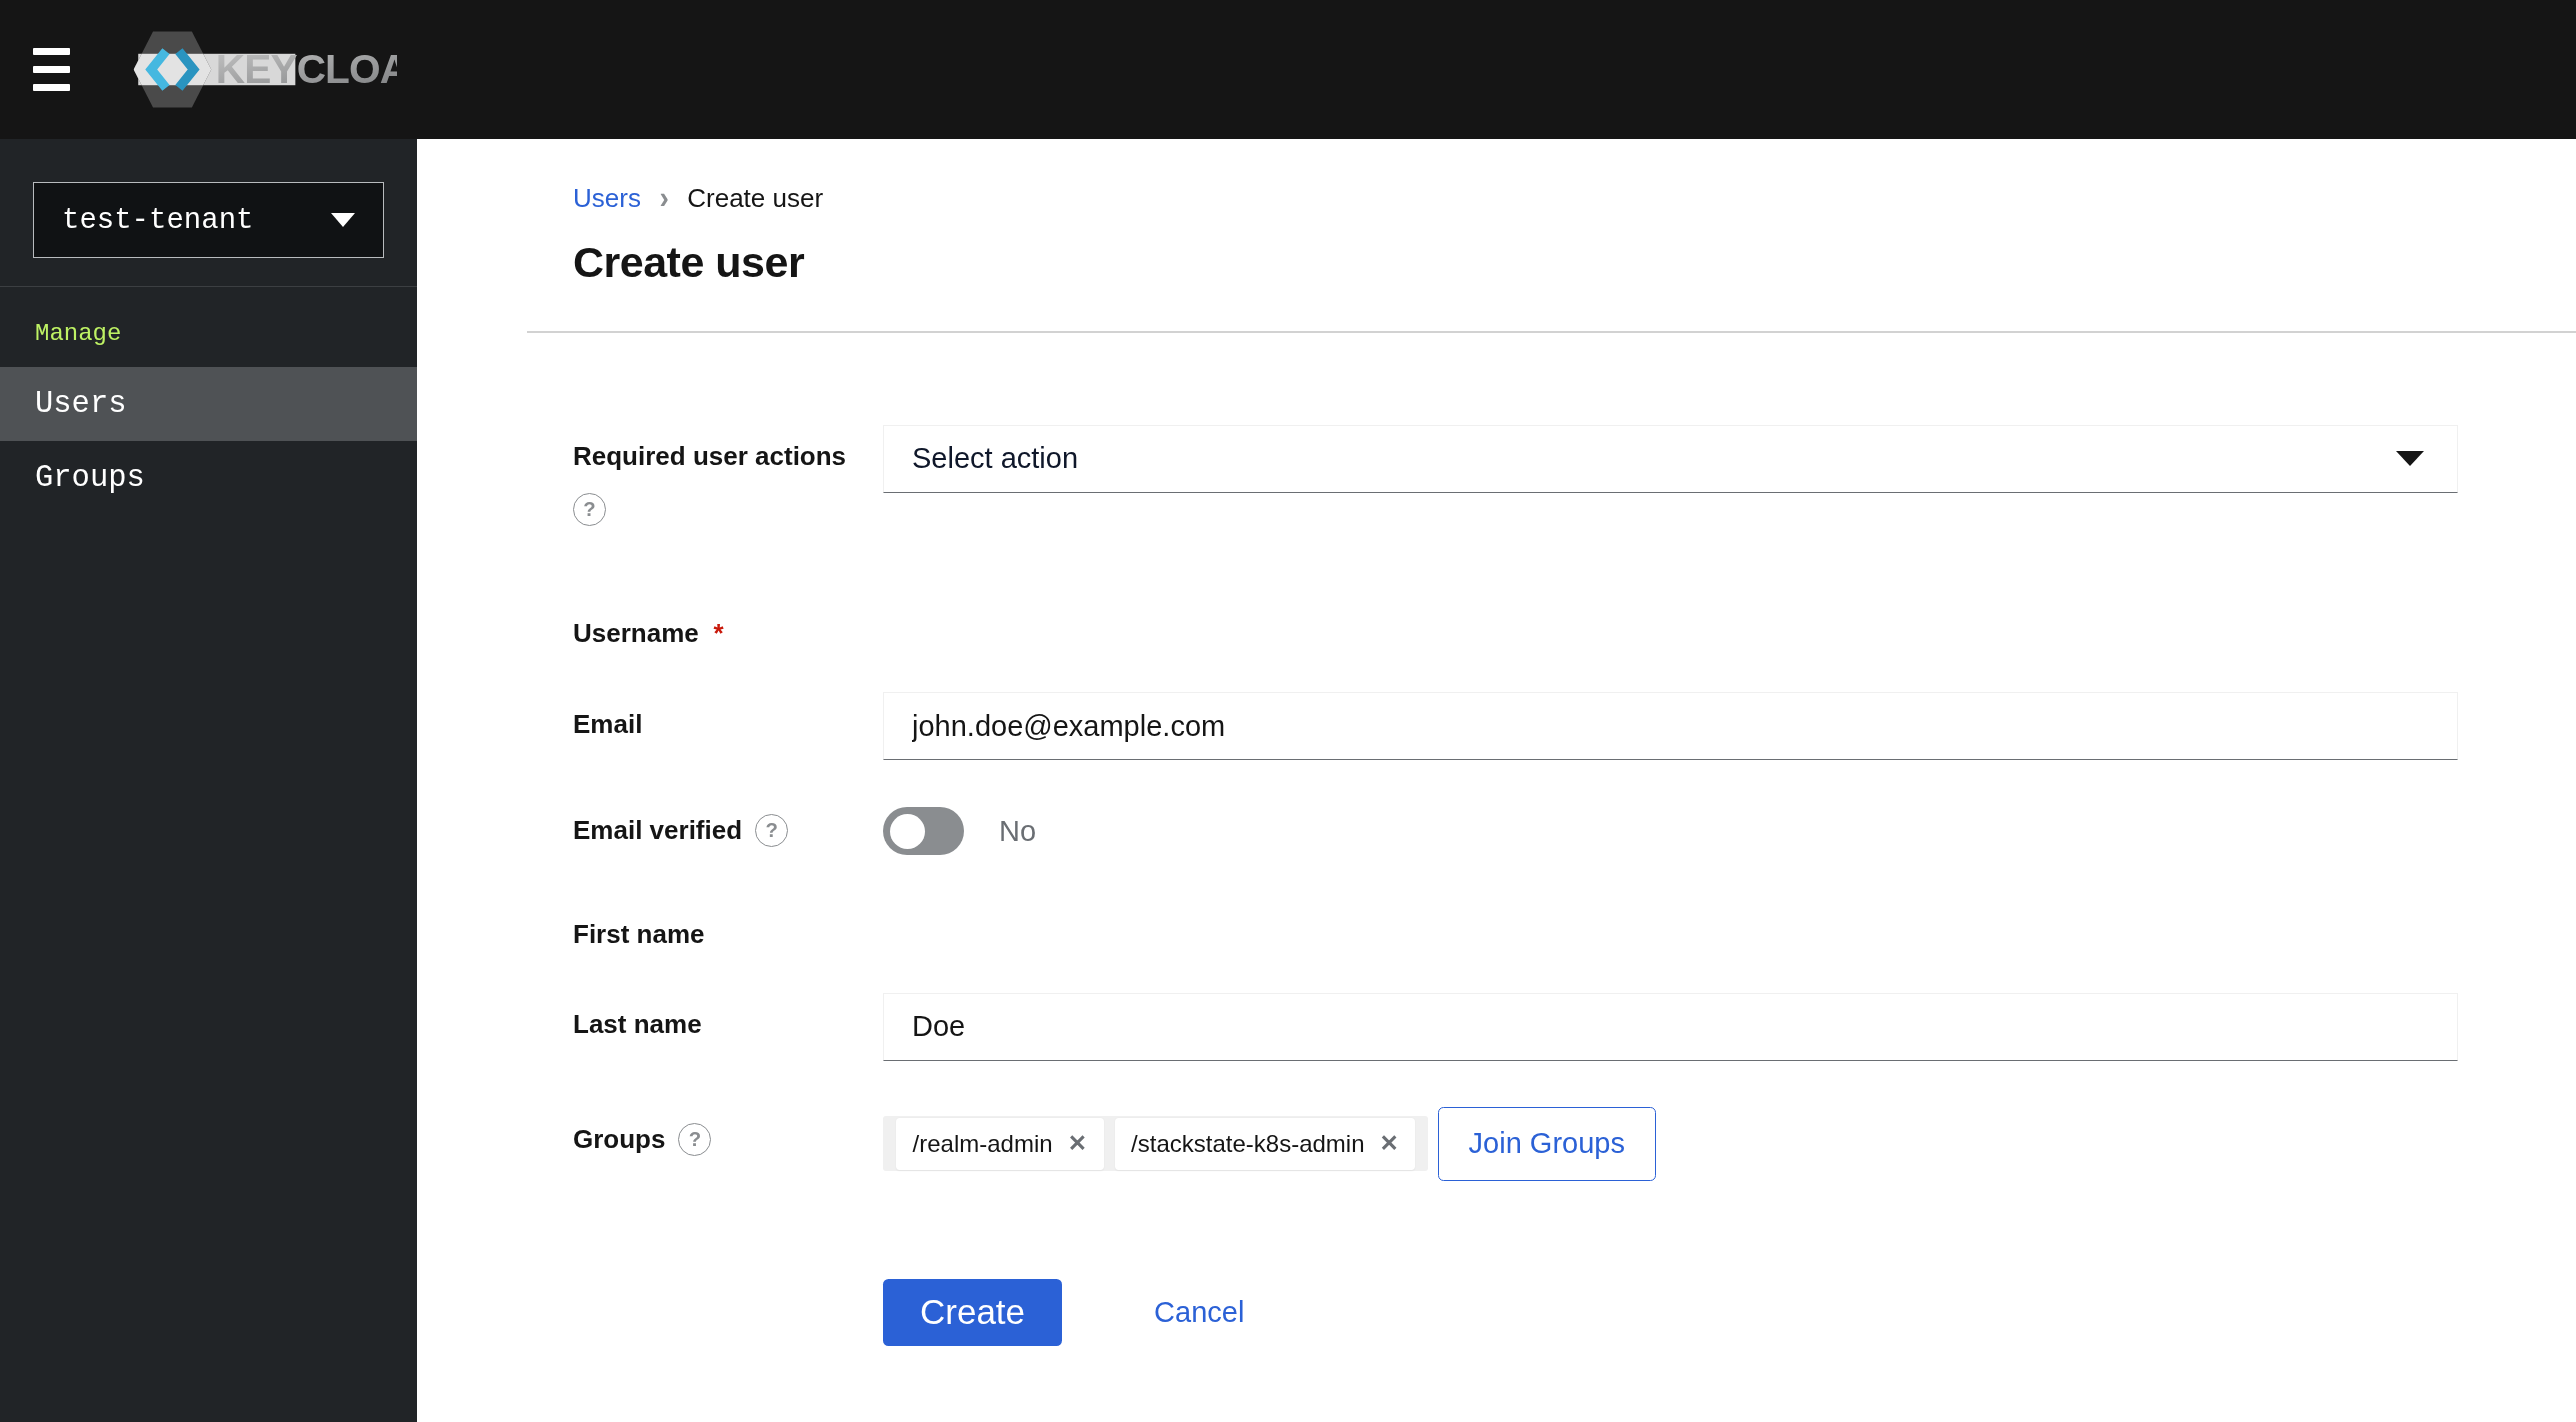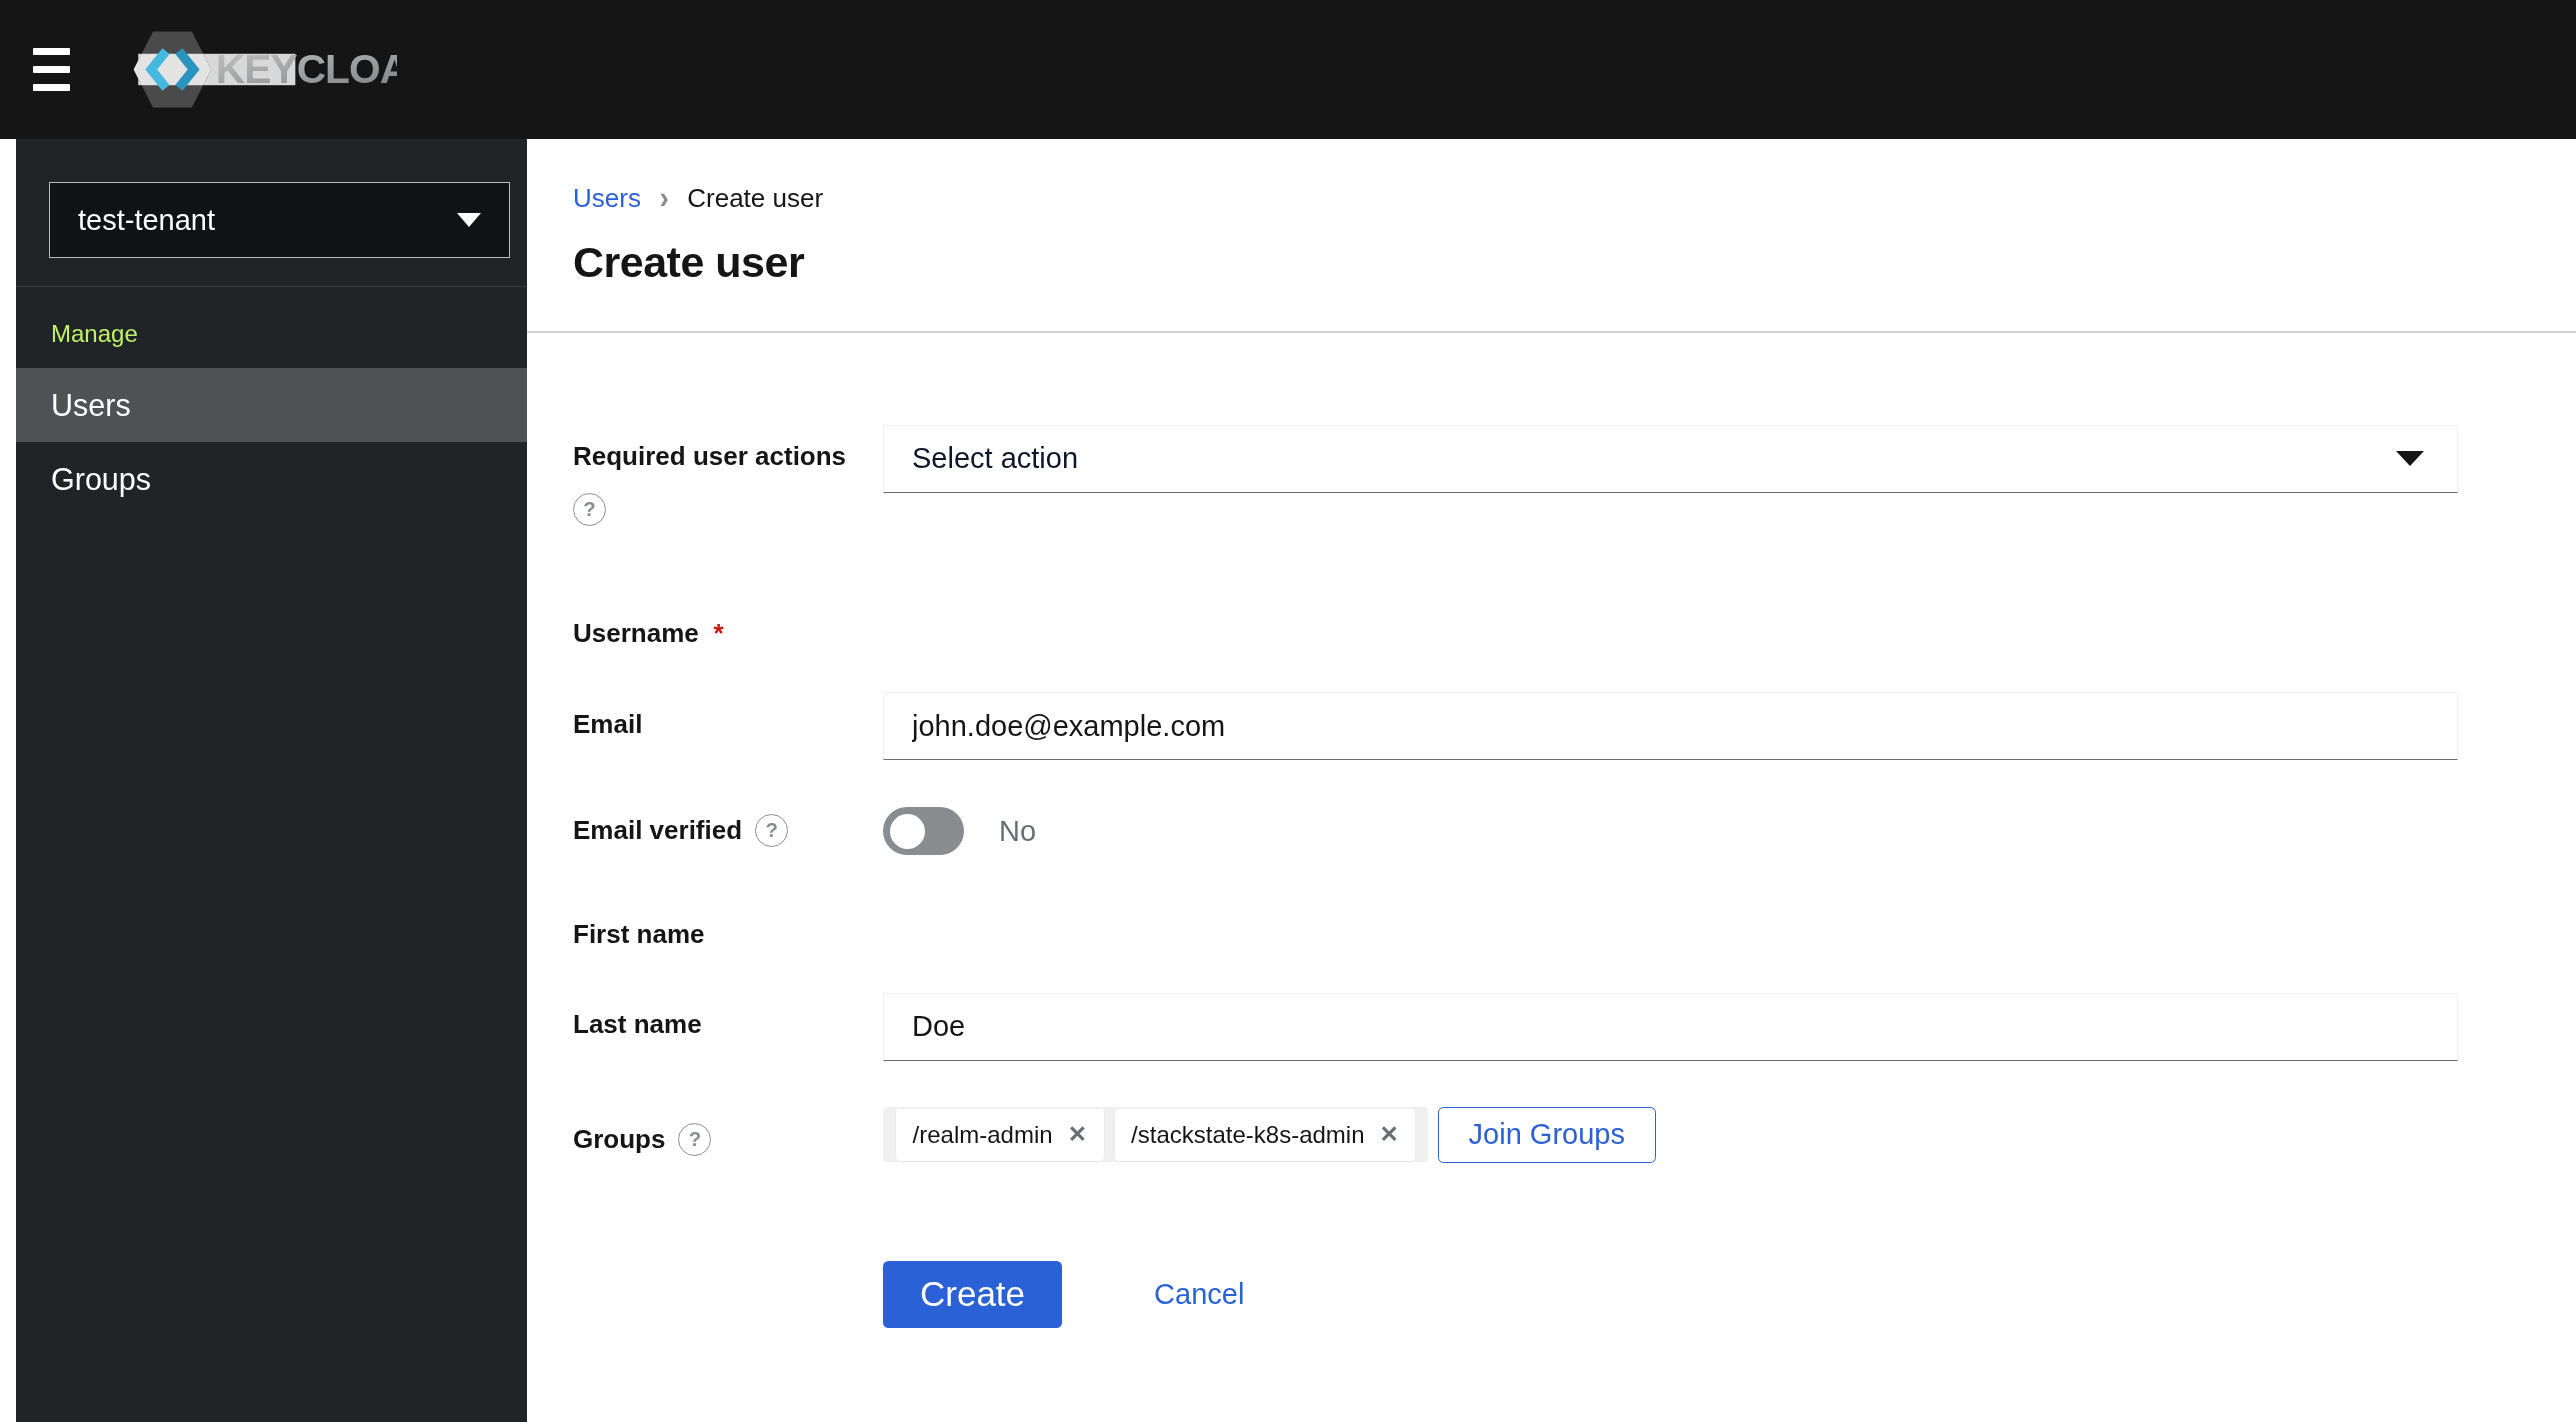--- a/index.html
+++ b/index.html
@@ -8,22 +8,22 @@
 
   
   .topbar { position:absolute; top:0; left:0; width:2576px; height:139px;
             background:#151515; display:flex; align-items:center; padding-left:33px; }
   .hamburger { width:52px; height:43px; display:flex; flex-direction:column;
                justify-content:space-between; background:none; border:none; cursor:pointer; }
   .hamburger span { display:block; width:37px; height:7.4px; background:#ffffff; border-radius:0.9px; }
   .logo { margin-left:44px; display:flex; align-items:center; }
 
   
-  .sidebar { position:absolute; top:139px; left:16px; width:527px; height:1284px;
-             background:#212427; color:#ffffff; }
+  .sidebar { position:absolute; top:139px; left:0; width:417px; height:1284px;
+             background:#212427; color:#ffffff;font-family:Liberation Mono, monospace; }
   .realm-select { margin:43px 33px 0 33px; height:76px; background:#101214;
                   border:1.8px solid #b8bbbe; display:flex; align-items:center;
                   justify-content:space-between; padding:0 28px; cursor:pointer; }
   .realm-select .value { font-size:29px; color:#ffffff; }
   .caret-down-white { width:0; height:0; border-left:12px solid transparent;
                       border-right:12px solid transparent; border-top:14px solid #ffffff; }
   .side-divider { margin-top:28px; border-top:0.9px solid #3c3f42; }
   .nav-section { padding:33px 12px 0 35px; font-size:24px; color:#bef264; }
   .nav-list { margin-top:20.3px; list-style:none; }
   .nav-item { height:74px; display:flex; align-items:center; padding-left:35px;
@@ -78,21 +78,21 @@
   .toggle-state { margin-left:35px; font-size:29px; color:#6a6e73; }
 
   .groups-control { display:flex; align-items:center; }
   .chip-area { display:inline-flex; align-items:center; gap:11px;
                background:#f0f0f0; border-radius:3px; padding:9.2px 13px; height:55px; }
   .chip { background:#ffffff; border-radius:3.7px; height:52px; padding:0 16.6px;
           display:flex; align-items:center; gap:15px; font-size:24px; color:#151515;
           box-shadow:0 0.9px 1.8px rgba(0,0,0,0.06); }
   .chip-close { border:none; background:none; color:#6a6e73; font-size:23px;
                 font-weight:bold; cursor:pointer; line-height:1; padding:0; }
-  .join-groups-btn { margin-left:9.2px; height:56px; padding:0 30px; background:#ffffff;
+  .join-groups-btn { margin-left:9.2px; height:74px; padding:0 30px; background:#ffffff;
                      border:1.8px solid #2b61d6; border-radius:5.5px; color:#2b61d6;
                      font-size:29px; cursor:pointer;
                      font-family:"Liberation Sans","DejaVu Sans",sans-serif; }
 
   .actions-row { display:flex; align-items:center; margin-left:310px; padding-bottom:55px; }
   .create-btn { height:67px; padding:0 37px; background:#2b61d6; border:none; border-radius:5.5px;
                 color:#ffffff; font-size:35px; cursor:pointer;
                 font-family:"Liberation Sans","DejaVu Sans",sans-serif; }
   .cancel-link { margin-left:92px; color:#2b61d6; font-size:29px; text-decoration:none; cursor:pointer; }
 </style>

